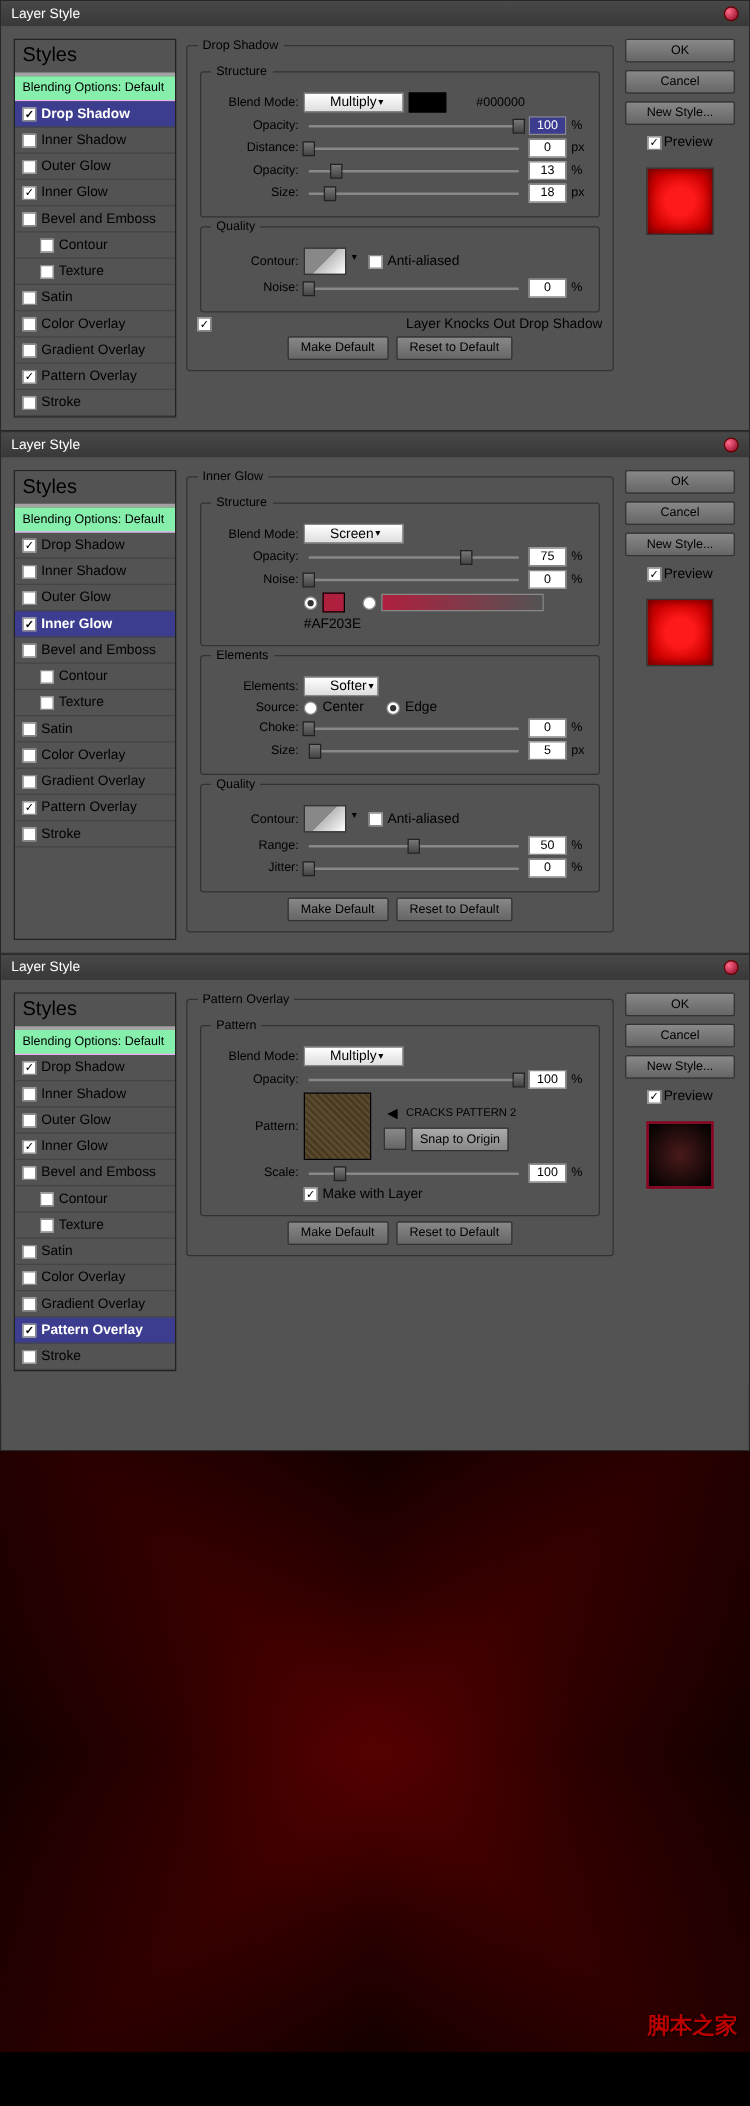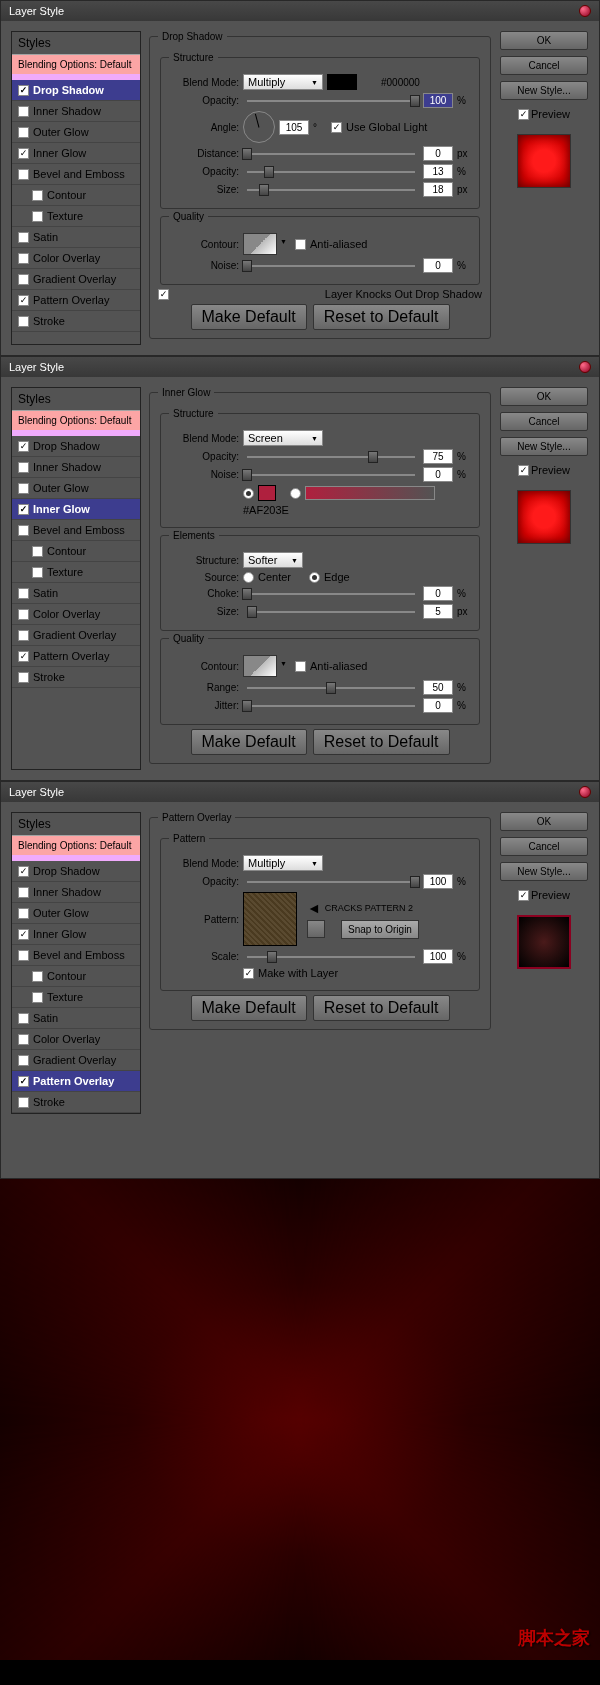--- a/index.html
+++ b/index.html
@@ -2,52 +2,52 @@
 <html><head>
 <meta charset="utf-8">
 <style>
 * { margin: 0; padding: 0; box-sizing: border-box; font-family: Tahoma, sans-serif; font-size: 11px; }
 body { background: #000; width: 600px; }
 .dialog { background: #535353; border: 1px solid #282828; }
 .titlebar { background: linear-gradient(#484848, #383838); color: #fff; padding: 4px 8px; display: flex; justify-content: space-between; align-items: center; }
 .titlebar-close { width: 12px; height: 12px; border-radius: 50%; background: radial-gradient(circle at 30% 30%, #ff6b8a, #8b0020); border: 1px solid #600; }
 .dialog-body { display: flex; padding: 10px; gap: 8px; background: #535353; color: #000; }
 .styles-panel { width: 130px; background: #535353; border: 1px solid #222; }
-.styles-header { background: #535353; padding: 4px 6px; border-bottom: 1px solid #a3a3a3; font-size: 12px; }
-.blending-row { background: #fca5a5; padding: 4px 6px; border-bottom: 6px solid #f0abfc; font-size: 10px; }
+.styles-header { background: #535353; padding: 4px 6px; border-bottom: 3px solid #a3a3a3; font-size: 16px; }
+.blending-row { background: #86efac; padding: 4px 6px; border-bottom: 1px solid #f0abfc; font-size: 10px; }
 .style-item { padding: 4px 6px; border-bottom: 1px solid #444; display: flex; align-items: center; gap: 4px; font-size: 10px; }
 .style-item.selected { background: #3d3d8f; color: #fff; font-weight: bold; }
 .style-item.indent { padding-left: 20px; }
 .checkbox { width: 11px; height: 11px; background: #fff; border: 1px solid #888; display: inline-flex; align-items: center; justify-content: center; font-size: 9px; color: #000; }
 .checkbox.checked::before { content: "✓"; }
 .main-panel { flex: 1; }
 fieldset { border: 1px solid #333; border-radius: 3px; padding: 8px; margin-bottom: 6px; }
 legend { padding: 0 4px; font-size: 10px; }
 fieldset.inner { margin: 2px; }
 .row { display: flex; align-items: center; margin: 3px 0; gap: 4px; }
 .label { width: 70px; text-align: right; font-size: 10px; }
-.select { background: linear-gradient(#fff, #ddd); border: 1px solid #888; padding: 1px 4px; font-size: 10px; width: 80px; display: flex; justify-content: space-between; align-items: center; }
+.select { background: linear-gradient(#fff, #ddd); border: 1px solid #888; padding: 1px 20px; font-size: 10px; width: 80px; display: flex; justify-content: space-between; align-items: center; }
 .select::after { content: "▼"; font-size: 7px; }
 .color-swatch { width: 30px; height: 16px; border: 1px solid #000; display: inline-block; }
 .color-swatch.black { background: #000; }
 .color-swatch.af203e { background: #af203e; }
 .slider-track { flex: 1; height: 2px; background: #888; position: relative; margin: 0 4px; }
 .slider-thumb { position: absolute; width: 10px; height: 12px; background: linear-gradient(#777, #444); border: 1px solid #222; top: -5px; transform: translateX(-50%); }
 .num-input { width: 30px; height: 15px; background: #fff; border: 1px solid #888; text-align: center; font-size: 10px; }
 .num-input.hl { background: #3d3d8f; color: #fff; }
 .unit { font-size: 10px; width: 14px; }
 .angle-dial { width: 32px; height: 32px; border: 1px solid #888; border-radius: 50%; background: #535353; position: relative; display: inline-block; }
 .angle-dial::after { content: ""; position: absolute; width: 14px; height: 1px; background: #000; top: 50%; left: 50%; transform-origin: left; transform: rotate(-105deg); }
 .contour-swatch { width: 34px; height: 22px; background: linear-gradient(135deg, #888 0%, #888 50%, #bbb 50%, #fff 100%); border: 1px solid #333; }
 .contour-swatch::after { content: "▼"; font-size: 7px; margin-left: 36px; }
 .radio { width: 11px; height: 11px; border: 1px solid #888; border-radius: 50%; background: #fff; display: inline-flex; align-items: center; justify-content: center; }
 .radio.checked::before { content: ""; width: 5px; height: 5px; background: #333; border-radius: 50%; }
 .gradient-bar { width: 130px; height: 14px; background: linear-gradient(90deg, #af203e, #af203e99 40%, transparent); border: 1px solid #888; }
 .btn-row { display: flex; gap: 6px; justify-content: center; margin-top: 4px; }
-.btn { background: linear-gradient(#888, #666); border: 1px solid #333; padding: 3px 10px; font-size: 16px; border-radius: 2px; color: #000; }
+.btn { background: linear-gradient(#888, #666); border: 1px solid #333; padding: 3px 10px; font-size: 10px; border-radius: 2px; color: #000; }
 .right-panel { width: 90px; display: flex; flex-direction: column; gap: 6px; align-items: center; }
 .btn-right { width: 88px; background: linear-gradient(#888, #666); border: 1px solid #333; padding: 3px 0; text-align: center; font-size: 10px; border-radius: 2px; }
 .preview-chk { display: flex; align-items: center; gap: 2px; font-size: 10px; margin-top: 2px; }
 .preview-swatch { width: 54px; height: 54px; border: 1px solid #333; margin-top: 8px; }
 .preview-red { background: radial-gradient(circle, #ff1a1a 30%, #c00 70%, #900 100%); box-shadow: inset 0 0 8px #600; }
 .preview-dark { background: radial-gradient(circle, #4a1a1a, #000); border: 2px solid #8b0020; }
 .pattern-swatch { width: 54px; height: 54px; background: repeating-linear-gradient(45deg, #5a4a30, #5a4a30 2px, #4a3a20 2px, #4a3a20 4px); border: 1px solid #000; }
 .snap-btn { background: linear-gradient(#aaa, #888); border: 1px solid #333; padding: 3px 6px; font-size: 10px; }
 .arrow-left { font-size: 14px; font-weight: bold; }
 .demo-img { width: 600px; height: 481px; background: radial-gradient(ellipse at center, #5a0000 0%, #2a0000 40%, #000 100%); position: relative; display: flex; align-items: center; justify-content: center; overflow: hidden; }
@@ -135,28 +135,20 @@
           </div>
           <div class="row">
             <span class="label">Opacity:</span>
             <div class="slider-track">
                 <div class="slider-thumb" style="left:100%"></div>
               </div>
             <input class="num-input hl" value="100" style="">
             <span class="unit">%</span>
           </div>
           <div class="row">
-            <span class="label">Angle:</span>
-            <span class="angle-dial"></span>
-            <input class="num-input" value="105" style="">
-            <span class="unit">°</span>
-            <span class="checkbox checked"></span>
-            <span>Use Global Light</span>
-          </div>
-          <div class="row">
             <span class="label">Distance:</span>
             <div class="slider-track">
                 <div class="slider-thumb" style="left:0%"></div>
               </div>
             <input class="num-input" value="0" style="">
             <span class="unit">px</span>
           </div>
           <div class="row">
             <span class="label">Opacity:</span>
             <div class="slider-track">
@@ -311,21 +303,21 @@
             <span class="gradient-bar"></span>
           </div>
           <div class="row">
               <span class="label"></span>
               <span>#AF203E</span>
             </div>
         </fieldset>
         <fieldset class="inner">
             <legend>Elements</legend>
           <div class="row">
-            <span class="label">Structure:</span>
+            <span class="label">Elements:</span>
             <span class="select" style="width:60px">
                 <span>Softer</span>
               </span>
           </div>
           <div class="row">
             <span class="label">Source:</span>
             <span class="radio"></span>
               <span>Center</span>
             <span style="width:10px"></span>
             <span class="radio checked"></span>
@@ -473,21 +465,21 @@
             <span class="unit">%</span>
           </div>
           <div class="row" style="align-items:center">
             <span class="label">Pattern:</span>
             <span class="pattern-swatch"></span>
             <div style="display:flex;flex-direction:column;gap:4px;margin-left:6px">
               <div style="display:flex;align-items:center;gap:4px">
                 <span class="arrow-left">◄</span>
                 <span style="font-size:9px">CRACKS PATTERN 2</span>
               </div>
-              <div style="display:flex;gap:16px;align-items:center">
+              <div style="display:flex;gap:4px;align-items:center">
                 <button class="small-btn"></button>
                 <button class="snap-btn">Snap to Origin</button>
               </div>
             </div>
           </div>
           <div class="row">
             <span class="label">Scale:</span>
             <div class="slider-track">
                 <div class="slider-thumb" style="left:15%"></div>
               </div>

